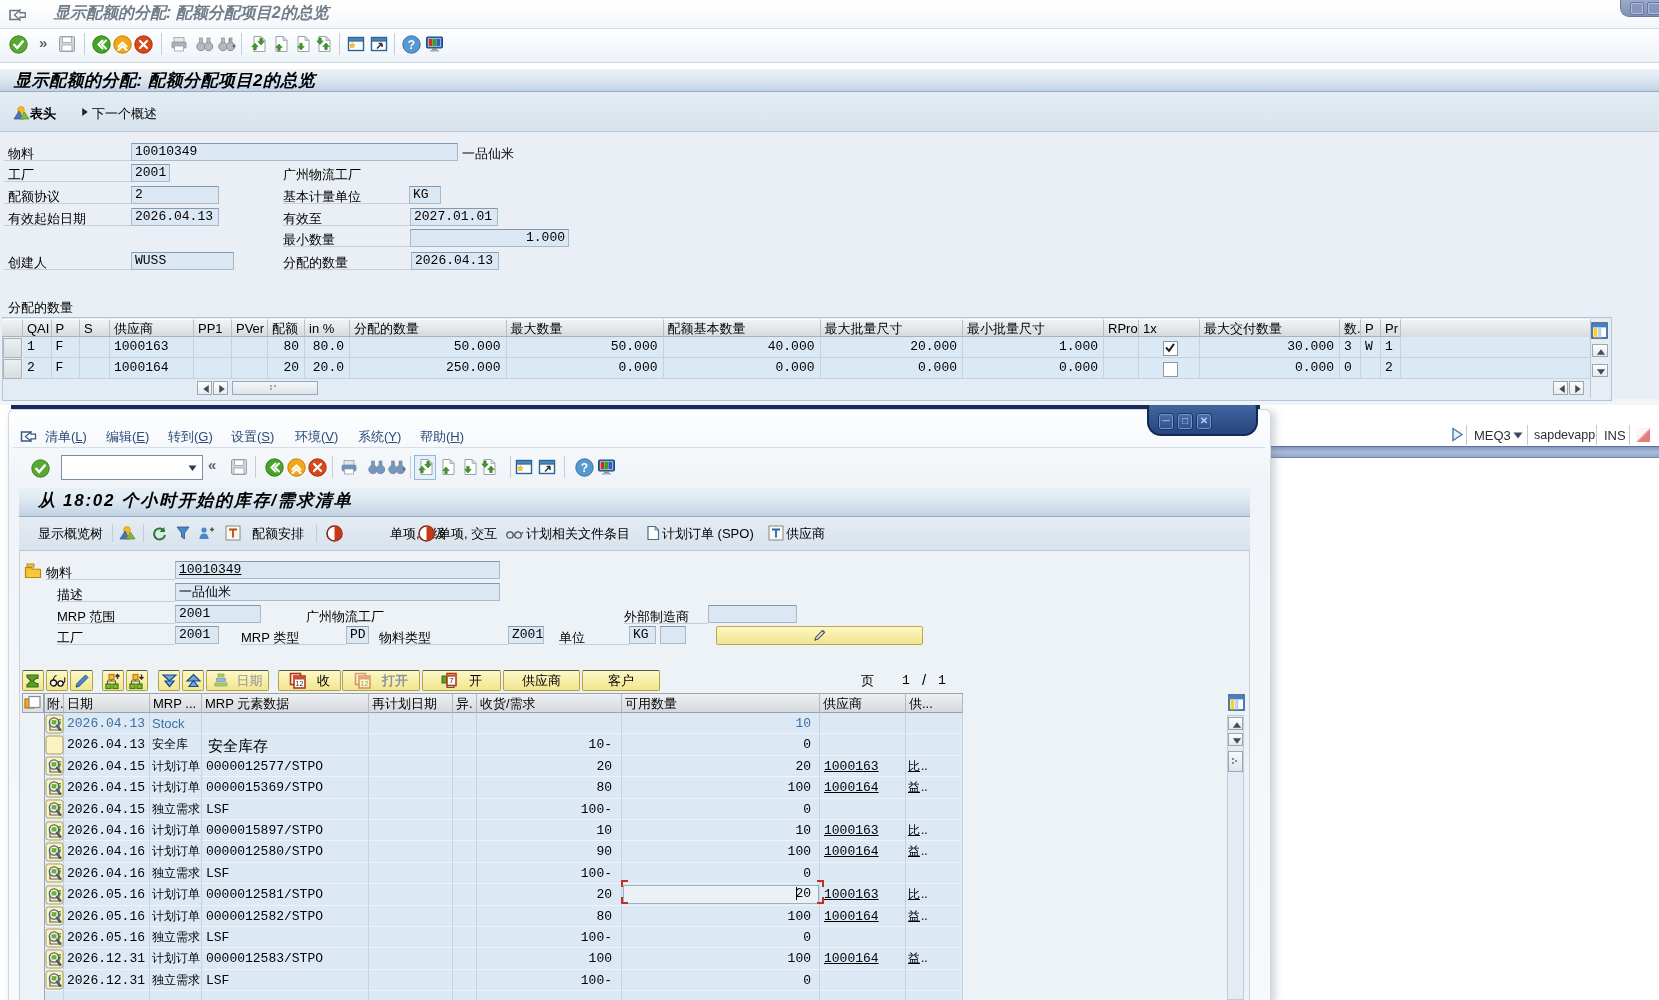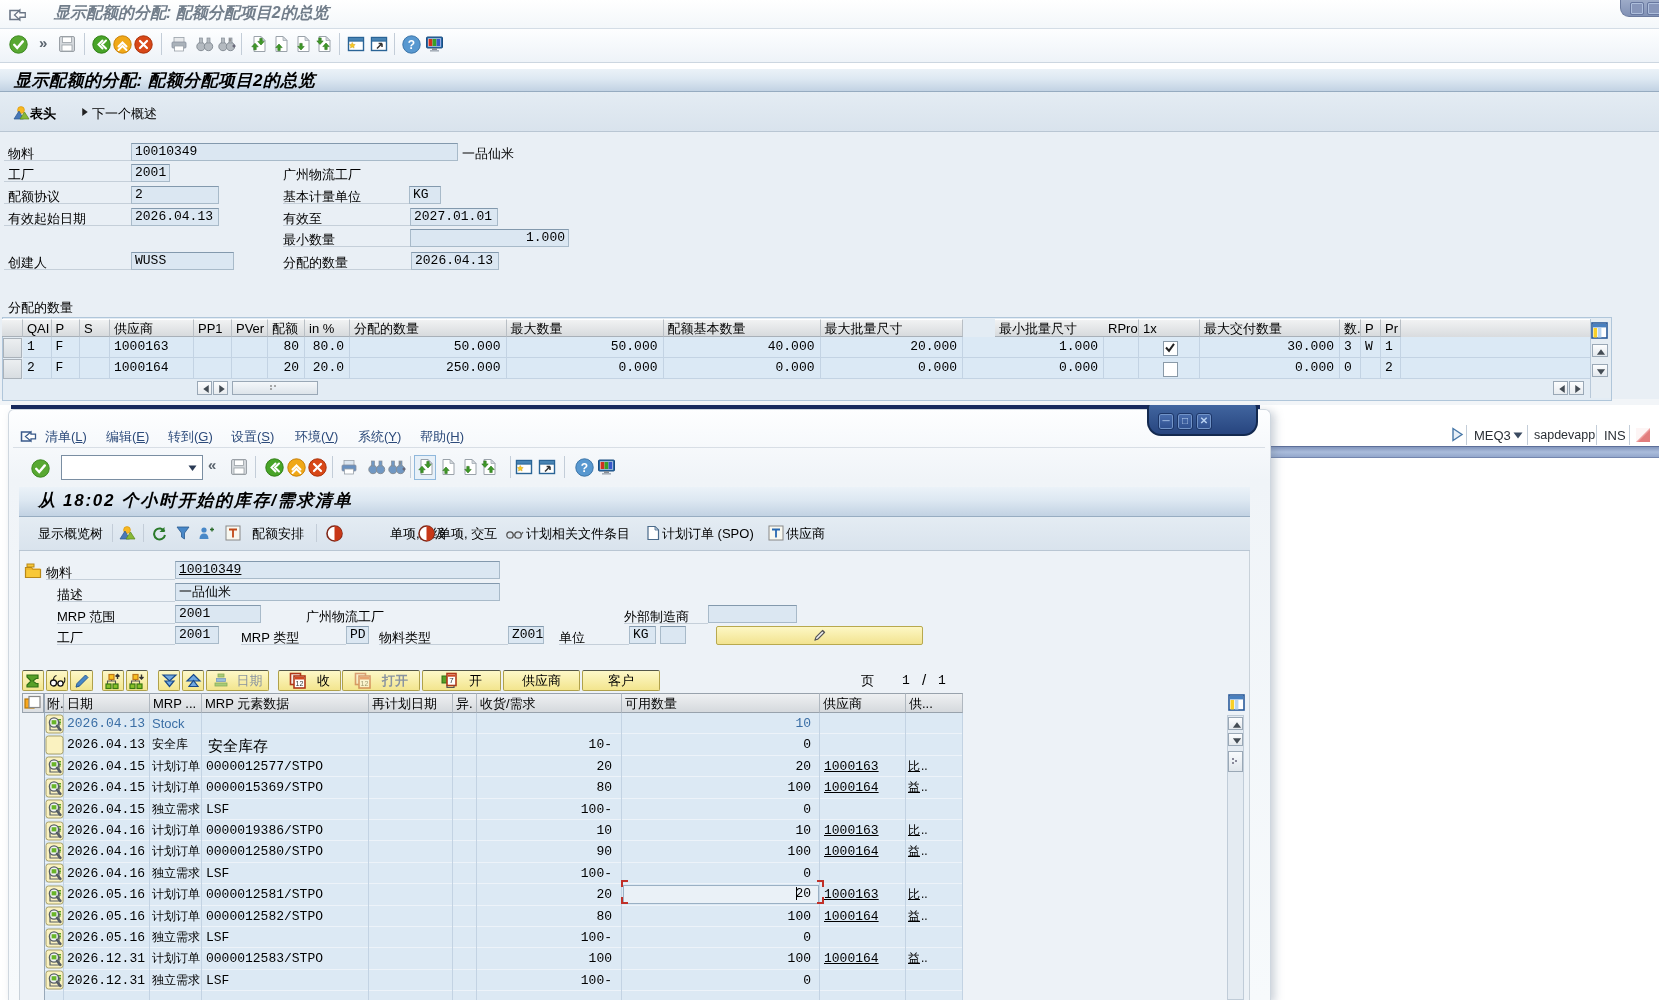--- a/index.html
+++ b/index.html
@@ -167,21 +167,21 @@
 <div style="position:absolute;left:80.0px;top:319px;width:30.0px;height:18px;background:linear-gradient(#f1f2f3,#d7dadd);border-right:1px solid #b9bfc5;border-bottom:1px solid #a8b0b8;border-top:1px solid #fff;font-size:13px;line-height:18px;padding-left:4px;box-sizing:border-box;white-space:nowrap;overflow:hidden;">S</div>
 <div style="position:absolute;left:110.0px;top:319px;width:84.0px;height:18px;background:linear-gradient(#f1f2f3,#d7dadd);border-right:1px solid #b9bfc5;border-bottom:1px solid #a8b0b8;border-top:1px solid #fff;font-size:13px;line-height:18px;padding-left:4px;box-sizing:border-box;white-space:nowrap;overflow:hidden;">供应商</div>
 <div style="position:absolute;left:194.0px;top:319px;width:38.0px;height:18px;background:linear-gradient(#f1f2f3,#d7dadd);border-right:1px solid #b9bfc5;border-bottom:1px solid #a8b0b8;border-top:1px solid #fff;font-size:13px;line-height:18px;padding-left:4px;box-sizing:border-box;white-space:nowrap;overflow:hidden;">PP1</div>
 <div style="position:absolute;left:232.0px;top:319px;width:36.0px;height:18px;background:linear-gradient(#f1f2f3,#d7dadd);border-right:1px solid #b9bfc5;border-bottom:1px solid #a8b0b8;border-top:1px solid #fff;font-size:13px;line-height:18px;padding-left:4px;box-sizing:border-box;white-space:nowrap;overflow:hidden;">PVer</div>
 <div style="position:absolute;left:268.0px;top:319px;width:37.0px;height:18px;background:linear-gradient(#f1f2f3,#d7dadd);border-right:1px solid #b9bfc5;border-bottom:1px solid #a8b0b8;border-top:1px solid #fff;font-size:13px;line-height:18px;padding-left:4px;box-sizing:border-box;white-space:nowrap;overflow:hidden;">配额</div>
 <div style="position:absolute;left:305.0px;top:319px;width:45.0px;height:18px;background:linear-gradient(#f1f2f3,#d7dadd);border-right:1px solid #b9bfc5;border-bottom:1px solid #a8b0b8;border-top:1px solid #fff;font-size:13px;line-height:18px;padding-left:4px;box-sizing:border-box;white-space:nowrap;overflow:hidden;">in %</div>
 <div style="position:absolute;left:350.0px;top:319px;width:156.5px;height:18px;background:linear-gradient(#f1f2f3,#d7dadd);border-right:1px solid #b9bfc5;border-bottom:1px solid #a8b0b8;border-top:1px solid #fff;font-size:13px;line-height:18px;padding-left:4px;box-sizing:border-box;white-space:nowrap;overflow:hidden;">分配的数量</div>
 <div style="position:absolute;left:506.5px;top:319px;width:157.0px;height:18px;background:linear-gradient(#f1f2f3,#d7dadd);border-right:1px solid #b9bfc5;border-bottom:1px solid #a8b0b8;border-top:1px solid #fff;font-size:13px;line-height:18px;padding-left:4px;box-sizing:border-box;white-space:nowrap;overflow:hidden;">最大数量</div>
 <div style="position:absolute;left:663.5px;top:319px;width:157.0px;height:18px;background:linear-gradient(#f1f2f3,#d7dadd);border-right:1px solid #b9bfc5;border-bottom:1px solid #a8b0b8;border-top:1px solid #fff;font-size:13px;line-height:18px;padding-left:4px;box-sizing:border-box;white-space:nowrap;overflow:hidden;">配额基本数量</div>
 <div style="position:absolute;left:820.5px;top:319px;width:142.5px;height:18px;background:linear-gradient(#f1f2f3,#d7dadd);border-right:1px solid #b9bfc5;border-bottom:1px solid #a8b0b8;border-top:1px solid #fff;font-size:13px;line-height:18px;padding-left:4px;box-sizing:border-box;white-space:nowrap;overflow:hidden;">最大批量尺寸</div>
-<div style="position:absolute;left:963.0px;top:319px;width:141.0px;height:18px;background:linear-gradient(#f1f2f3,#d7dadd);border-right:1px solid #b9bfc5;border-bottom:1px solid #a8b0b8;border-top:1px solid #fff;font-size:13px;line-height:18px;padding-left:4px;box-sizing:border-box;white-space:nowrap;overflow:hidden;margin-left:32px;">最小批量尺寸</div>
+<div style="position:absolute;left:963.0px;top:319px;width:141.0px;height:18px;background:linear-gradient(#f1f2f3,#d7dadd);border-right:1px solid #b9bfc5;border-bottom:1px solid #a8b0b8;border-top:1px solid #fff;font-size:13px;line-height:18px;padding-left:4px;box-sizing:border-box;white-space:nowrap;overflow:hidden;">最小批量尺寸</div>
 <div style="position:absolute;left:1104.0px;top:319px;width:35.0px;height:18px;background:linear-gradient(#f1f2f3,#d7dadd);border-right:1px solid #b9bfc5;border-bottom:1px solid #a8b0b8;border-top:1px solid #fff;font-size:13px;line-height:18px;padding-left:4px;box-sizing:border-box;white-space:nowrap;overflow:hidden;">RPro</div>
 <div style="position:absolute;left:1139.0px;top:319px;width:61.0px;height:18px;background:linear-gradient(#f1f2f3,#d7dadd);border-right:1px solid #b9bfc5;border-bottom:1px solid #a8b0b8;border-top:1px solid #fff;font-size:13px;line-height:18px;padding-left:4px;box-sizing:border-box;white-space:nowrap;overflow:hidden;">1x</div>
 <div style="position:absolute;left:1200.0px;top:319px;width:140.0px;height:18px;background:linear-gradient(#f1f2f3,#d7dadd);border-right:1px solid #b9bfc5;border-bottom:1px solid #a8b0b8;border-top:1px solid #fff;font-size:13px;line-height:18px;padding-left:4px;box-sizing:border-box;white-space:nowrap;overflow:hidden;">最大交付数量</div>
 <div style="position:absolute;left:1340.0px;top:319px;width:21.0px;height:18px;background:linear-gradient(#f1f2f3,#d7dadd);border-right:1px solid #b9bfc5;border-bottom:1px solid #a8b0b8;border-top:1px solid #fff;font-size:13px;line-height:18px;padding-left:4px;box-sizing:border-box;white-space:nowrap;overflow:hidden;">数.</div>
 <div style="position:absolute;left:1361.0px;top:319px;width:20.0px;height:18px;background:linear-gradient(#f1f2f3,#d7dadd);border-right:1px solid #b9bfc5;border-bottom:1px solid #a8b0b8;border-top:1px solid #fff;font-size:13px;line-height:18px;padding-left:4px;box-sizing:border-box;white-space:nowrap;overflow:hidden;">P</div>
 <div style="position:absolute;left:1381.0px;top:319px;width:20.0px;height:18px;background:linear-gradient(#f1f2f3,#d7dadd);border-right:1px solid #b9bfc5;border-bottom:1px solid #a8b0b8;border-top:1px solid #fff;font-size:13px;line-height:18px;padding-left:4px;box-sizing:border-box;white-space:nowrap;overflow:hidden;">Pr</div>
 <div style="position:absolute;left:1401px;top:319px;width:189px;height:18px;background:linear-gradient(#f1f2f3,#d7dadd);border-bottom:1px solid #a8b0b8;border-top:1px solid #fff;"></div>
 <div style="position:absolute;left:3px;top:338px;width:19px;height:20px;background:linear-gradient(#eceff1,#d8dde1);border:1px solid #aab2ba;box-sizing:border-box;"></div>
 <div style="position:absolute;left:23.0px;top:337px;width:28.5px;height:21px;background:#dbe9f5;border-right:1px solid #c3d3e3;border-bottom:1px solid #c3d3e3;box-sizing:border-box;font-family:'Liberation Mono',monospace;font-size:13px;line-height:20px;white-space:nowrap;overflow:hidden;padding-left:4px;">1</div>
 <div style="position:absolute;left:51.5px;top:337px;width:28.5px;height:21px;background:#dbe9f5;border-right:1px solid #c3d3e3;border-bottom:1px solid #c3d3e3;box-sizing:border-box;font-family:'Liberation Mono',monospace;font-size:13px;line-height:20px;white-space:nowrap;overflow:hidden;padding-left:4px;">F</div>
@@ -698,21 +698,21 @@
 <svg class="ic" style="left:45px;top:820.5px" width="19" height="20" viewBox="0 0 19 20">
       <rect x="1" y="1" width="17" height="18" rx="2.5" fill="#faf2c0" stroke="#a8a068"></rect>
       <path d="M13 5.5h3M13 7h3M13 8.5h3M13 10h3" stroke="#58a020" stroke-width="1"></path>
       <path d="M5 8h9v8H5z" fill="none" stroke="#555d65" stroke-width="1.2"></path>
       <circle cx="9" cy="8.5" r="4.6" fill="#f2f4f6" stroke="#555d65" stroke-width="1.4"></circle>
       <rect x="6.6" y="6.2" width="4.8" height="4.2" fill="#68b428"></rect>
       <path d="M12 12l3.4 3.8" stroke="#555d65" stroke-width="2.6" stroke-linecap="round"></path>
     </svg>
 <span class="a m" style="left:67px;top:820.0px;line-height:21px;color:#000;">2026.04.16</span>
 <span class="a" style="left:152px;top:820.0px;line-height:21px;font-size:12px;">计划订单</span>
-<span class="a m" style="left:206px;top:820.0px;line-height:21px;">0000019386/STPO</span>
+<span class="a m" style="left:206px;top:820.0px;line-height:21px;">0000015897/STPO</span>
 <span class="a m" style="right:1047px;top:820.0px;line-height:21px;">10</span>
 <span class="a m" style="right:848px;top:820.0px;line-height:21px;color:#000;">10</span>
 <span class="a m" style="left:824px;top:820.0px;line-height:21px;text-decoration:underline;">1000163</span>
 <span class="a" style="left:908px;top:820.0px;line-height:21px;font-size:12px;text-decoration:underline;">比</span>
 <span class="a" style="left:921px;top:820.0px;line-height:21px;font-size:12px;">..</span>
 <div style="position:absolute;left:44px;top:841.4px;width:919px;height:21.4px;background:#dce9f4;border-bottom:1px solid #edf3f9;box-sizing:border-box;"></div>
 <div style="position:absolute;left:63px;top:841.4px;width:1px;height:21.4px;background:#c3d3e3;"></div>
 <div style="position:absolute;left:149px;top:841.4px;width:1px;height:21.4px;background:#c3d3e3;"></div>
 <div style="position:absolute;left:201px;top:841.4px;width:1px;height:21.4px;background:#c3d3e3;"></div>
 <div style="position:absolute;left:368px;top:841.4px;width:1px;height:21.4px;background:#c3d3e3;"></div>

